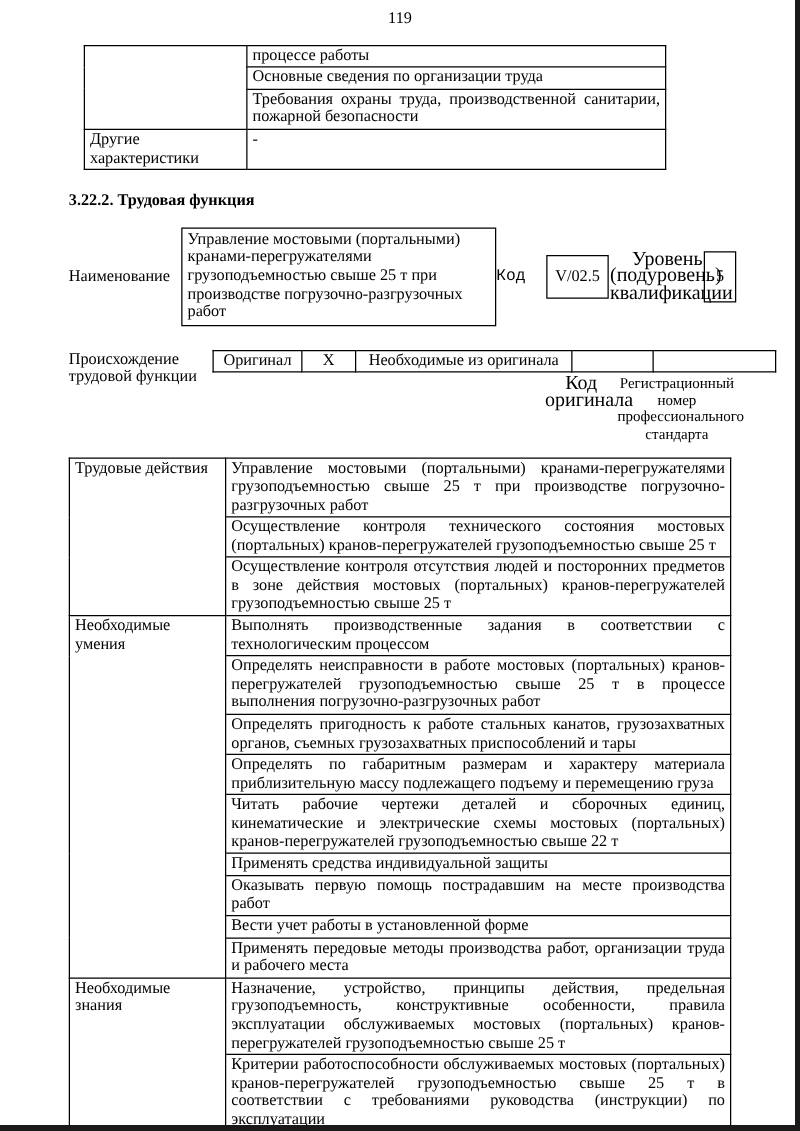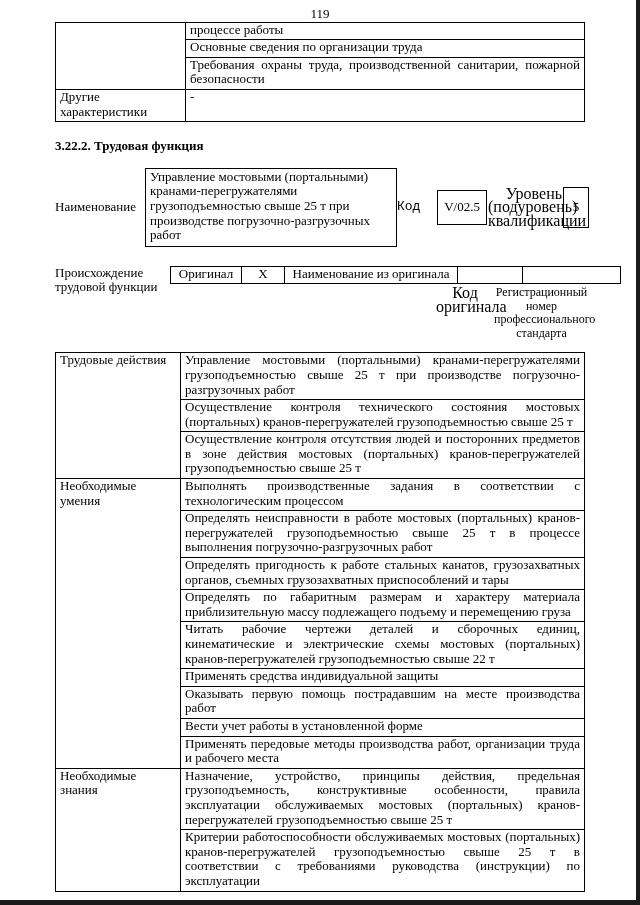--- a/index.html
+++ b/index.html
@@ -7,26 +7,26 @@
     width: 640px; height: 905px;
     box-sizing: border-box;
     background: #fff; color: #000;
     font-family: "Liberation Serif", "DejaVu Serif", serif;
     font-size: 13px; line-height: 14.6px;
     border-right: 4px solid #1a1a1a;
     border-bottom: 5px solid #1a1a1a;
     overflow: hidden;
   }
   .page { padding: 7px 0 0 55px; width: 585px; }
-  .page-number { width: 530px; text-align: center; margin-bottom: 0; }
+  .page-number { width: 530px; text-align: center; margin-bottom: 14px; }
 
   table { border-collapse: collapse; table-layout: fixed; }
   td { border: 1px solid #000; vertical-align: top; padding: 0px 4px 2px 4px; }
 
-  .cont-table { width: 530px; }
+  .cont-table { width: 466px; margin-left: 12px; }
   .cont-table .c-left { width: 130px; }
   .cont-table .cnt { text-align: justify; }
 
   .heading { font-weight: bold; margin: 17px 0 0 0; width: 530px; }
 
   .func-row { display: flex; align-items: center; margin-top: 14px; width: 534px; }
   .func-name-label { width: 90px; flex: 0 0 auto; }
   .func-name-box { width: 252px; flex: 0 0 auto; border: 1px solid #000; padding: 1px 4px 3px 4px; box-sizing: border-box; }
   .func-code-label { width: 40px; flex: 0 0 auto; text-align: left; font-family: Liberation Mono, monospace; }
   .func-code-box { width: 50px; flex: 0 0 auto; border: 1px solid #000; text-align: center; padding: 9px 2px; box-sizing: border-box; }
@@ -91,21 +91,21 @@
   </div>
 
   <div class="origin-row">
     <div class="origin-label">Происхождение трудовой функции</div>
     <div class="origin-right">
       <table class="origin-table">
         <tbody>
           <tr>
             <td class="oc1">Оригинал</td>
             <td class="oc2">X</td>
-            <td class="oc3">Наименование из оригинала</td>
+            <td class="oc3">Необходимые из оригинала</td>
             <td class="oc4"></td>
             <td class="oc5"></td>
           </tr>
         </tbody>
       </table>
       <div class="origin-sublabels">
         <div class="sub-spacer"></div>
         <div class="sub1">Код оригинала</div>
         <div class="sub2">Регистрационный номер профессионального стандарта</div>
       </div>

